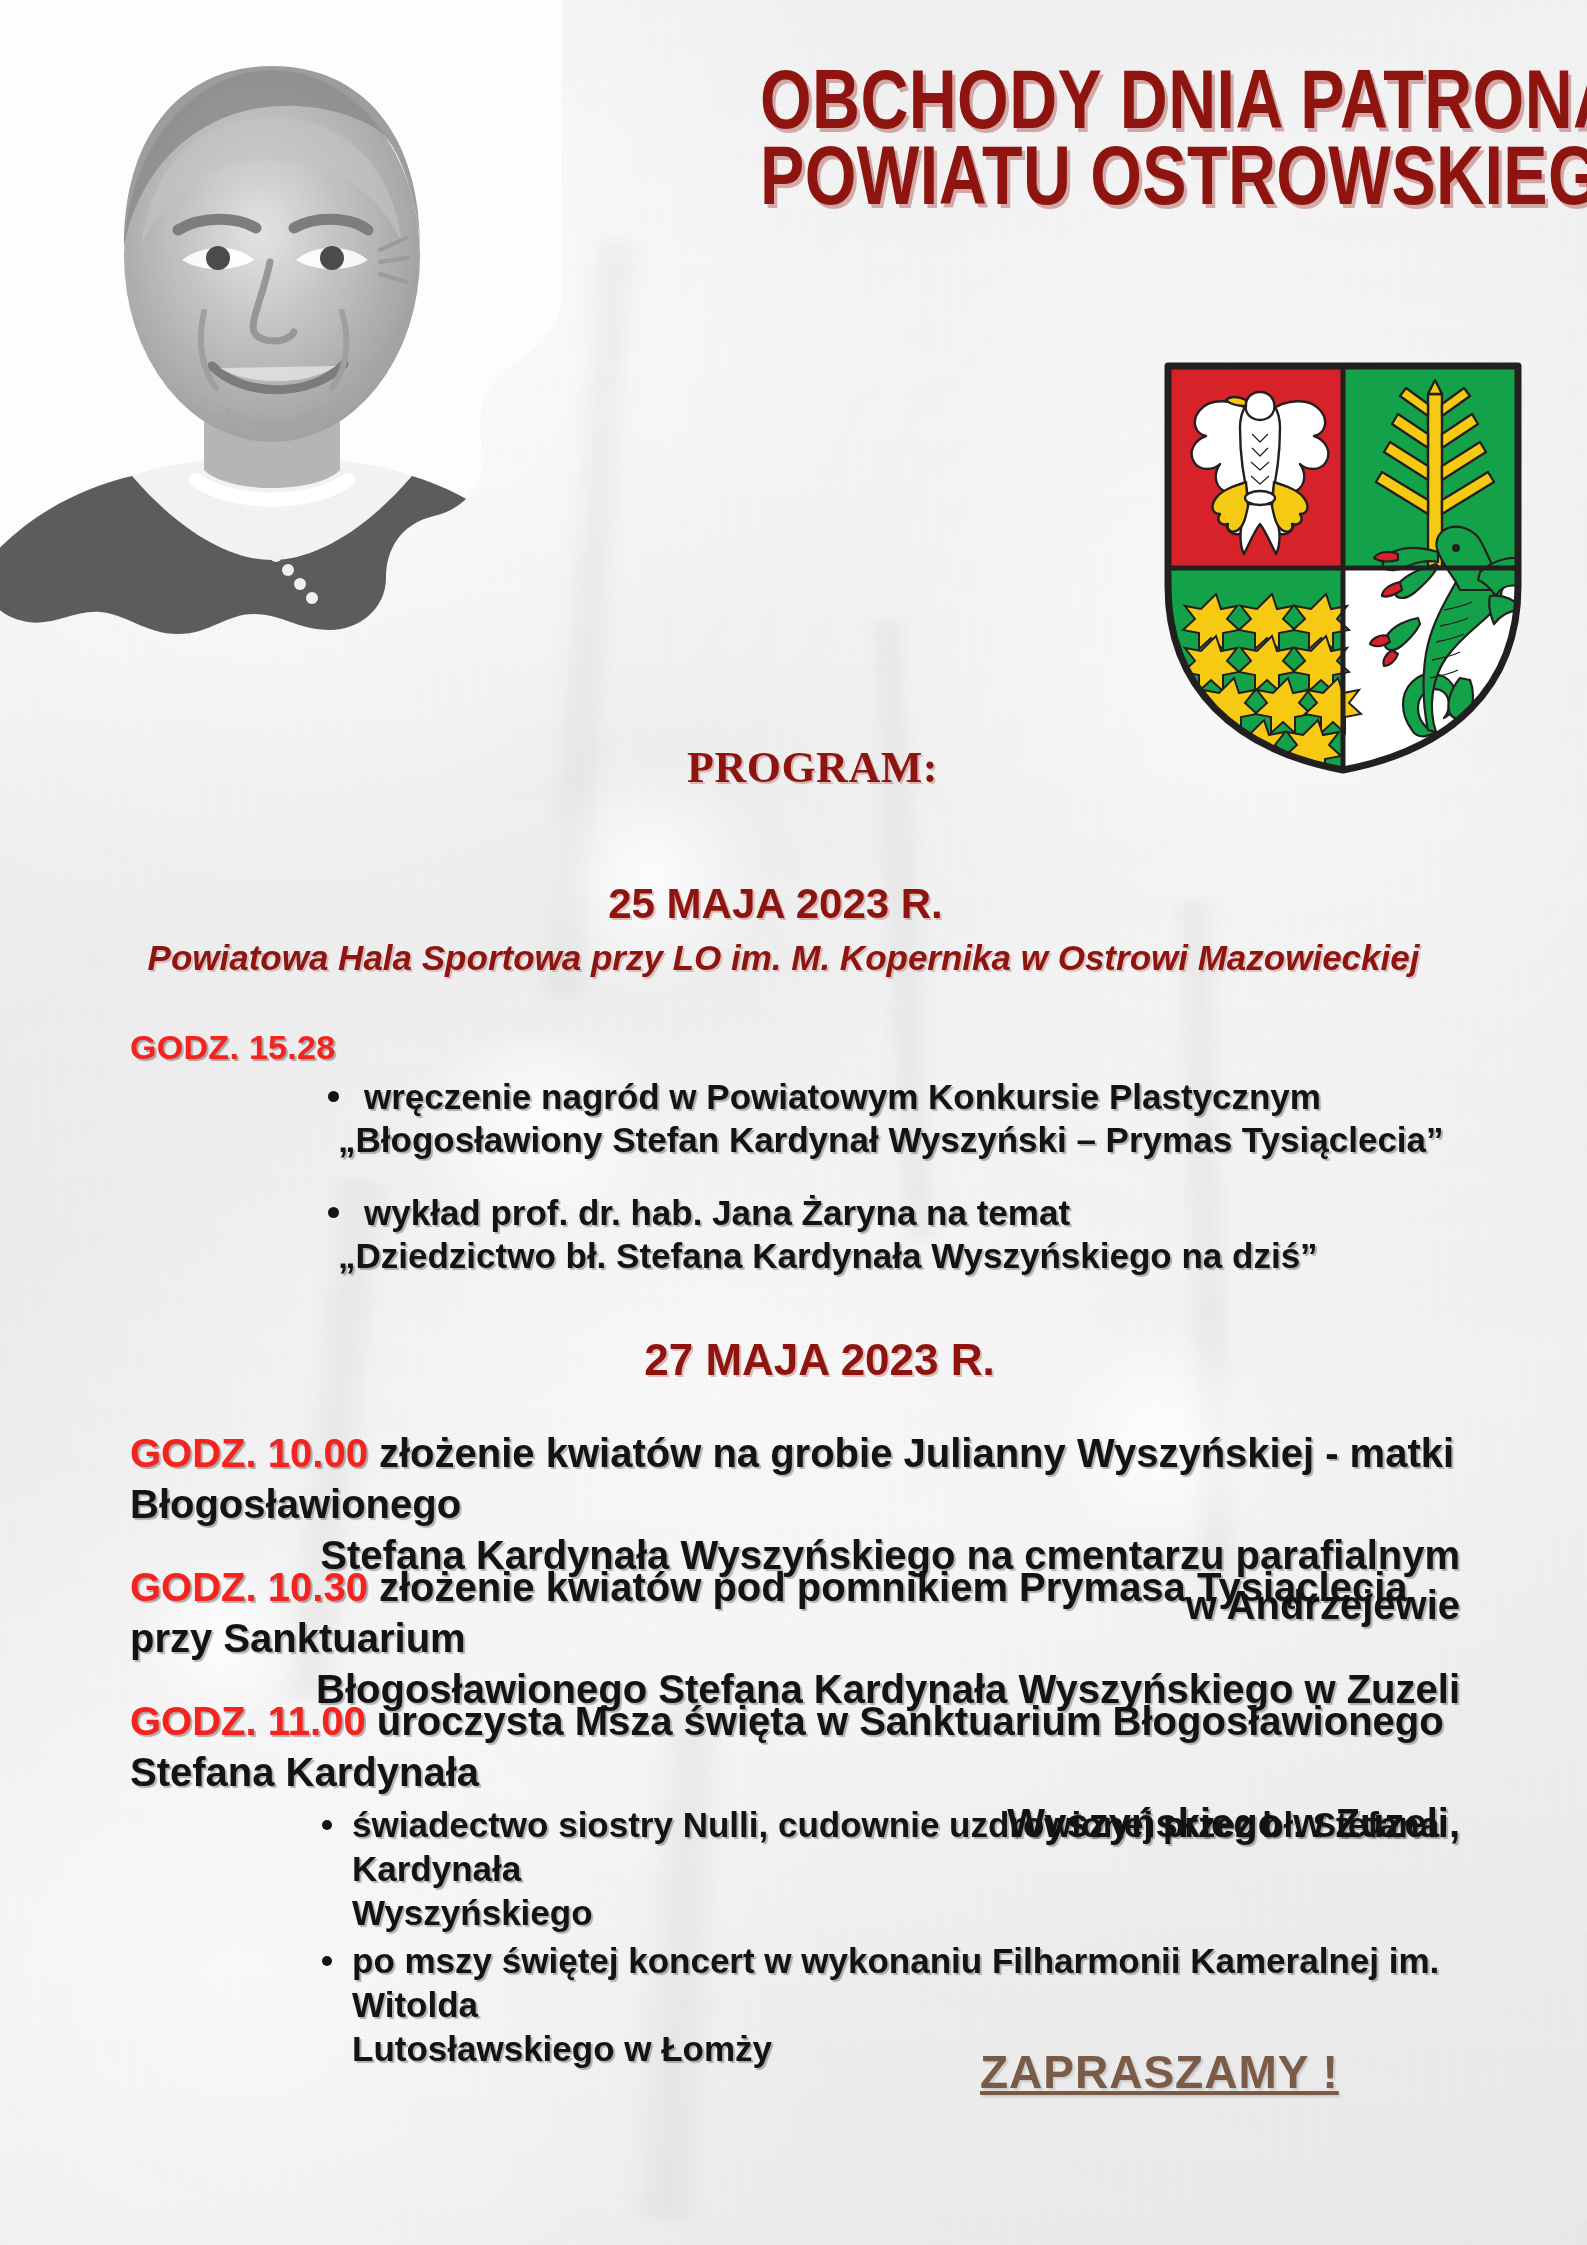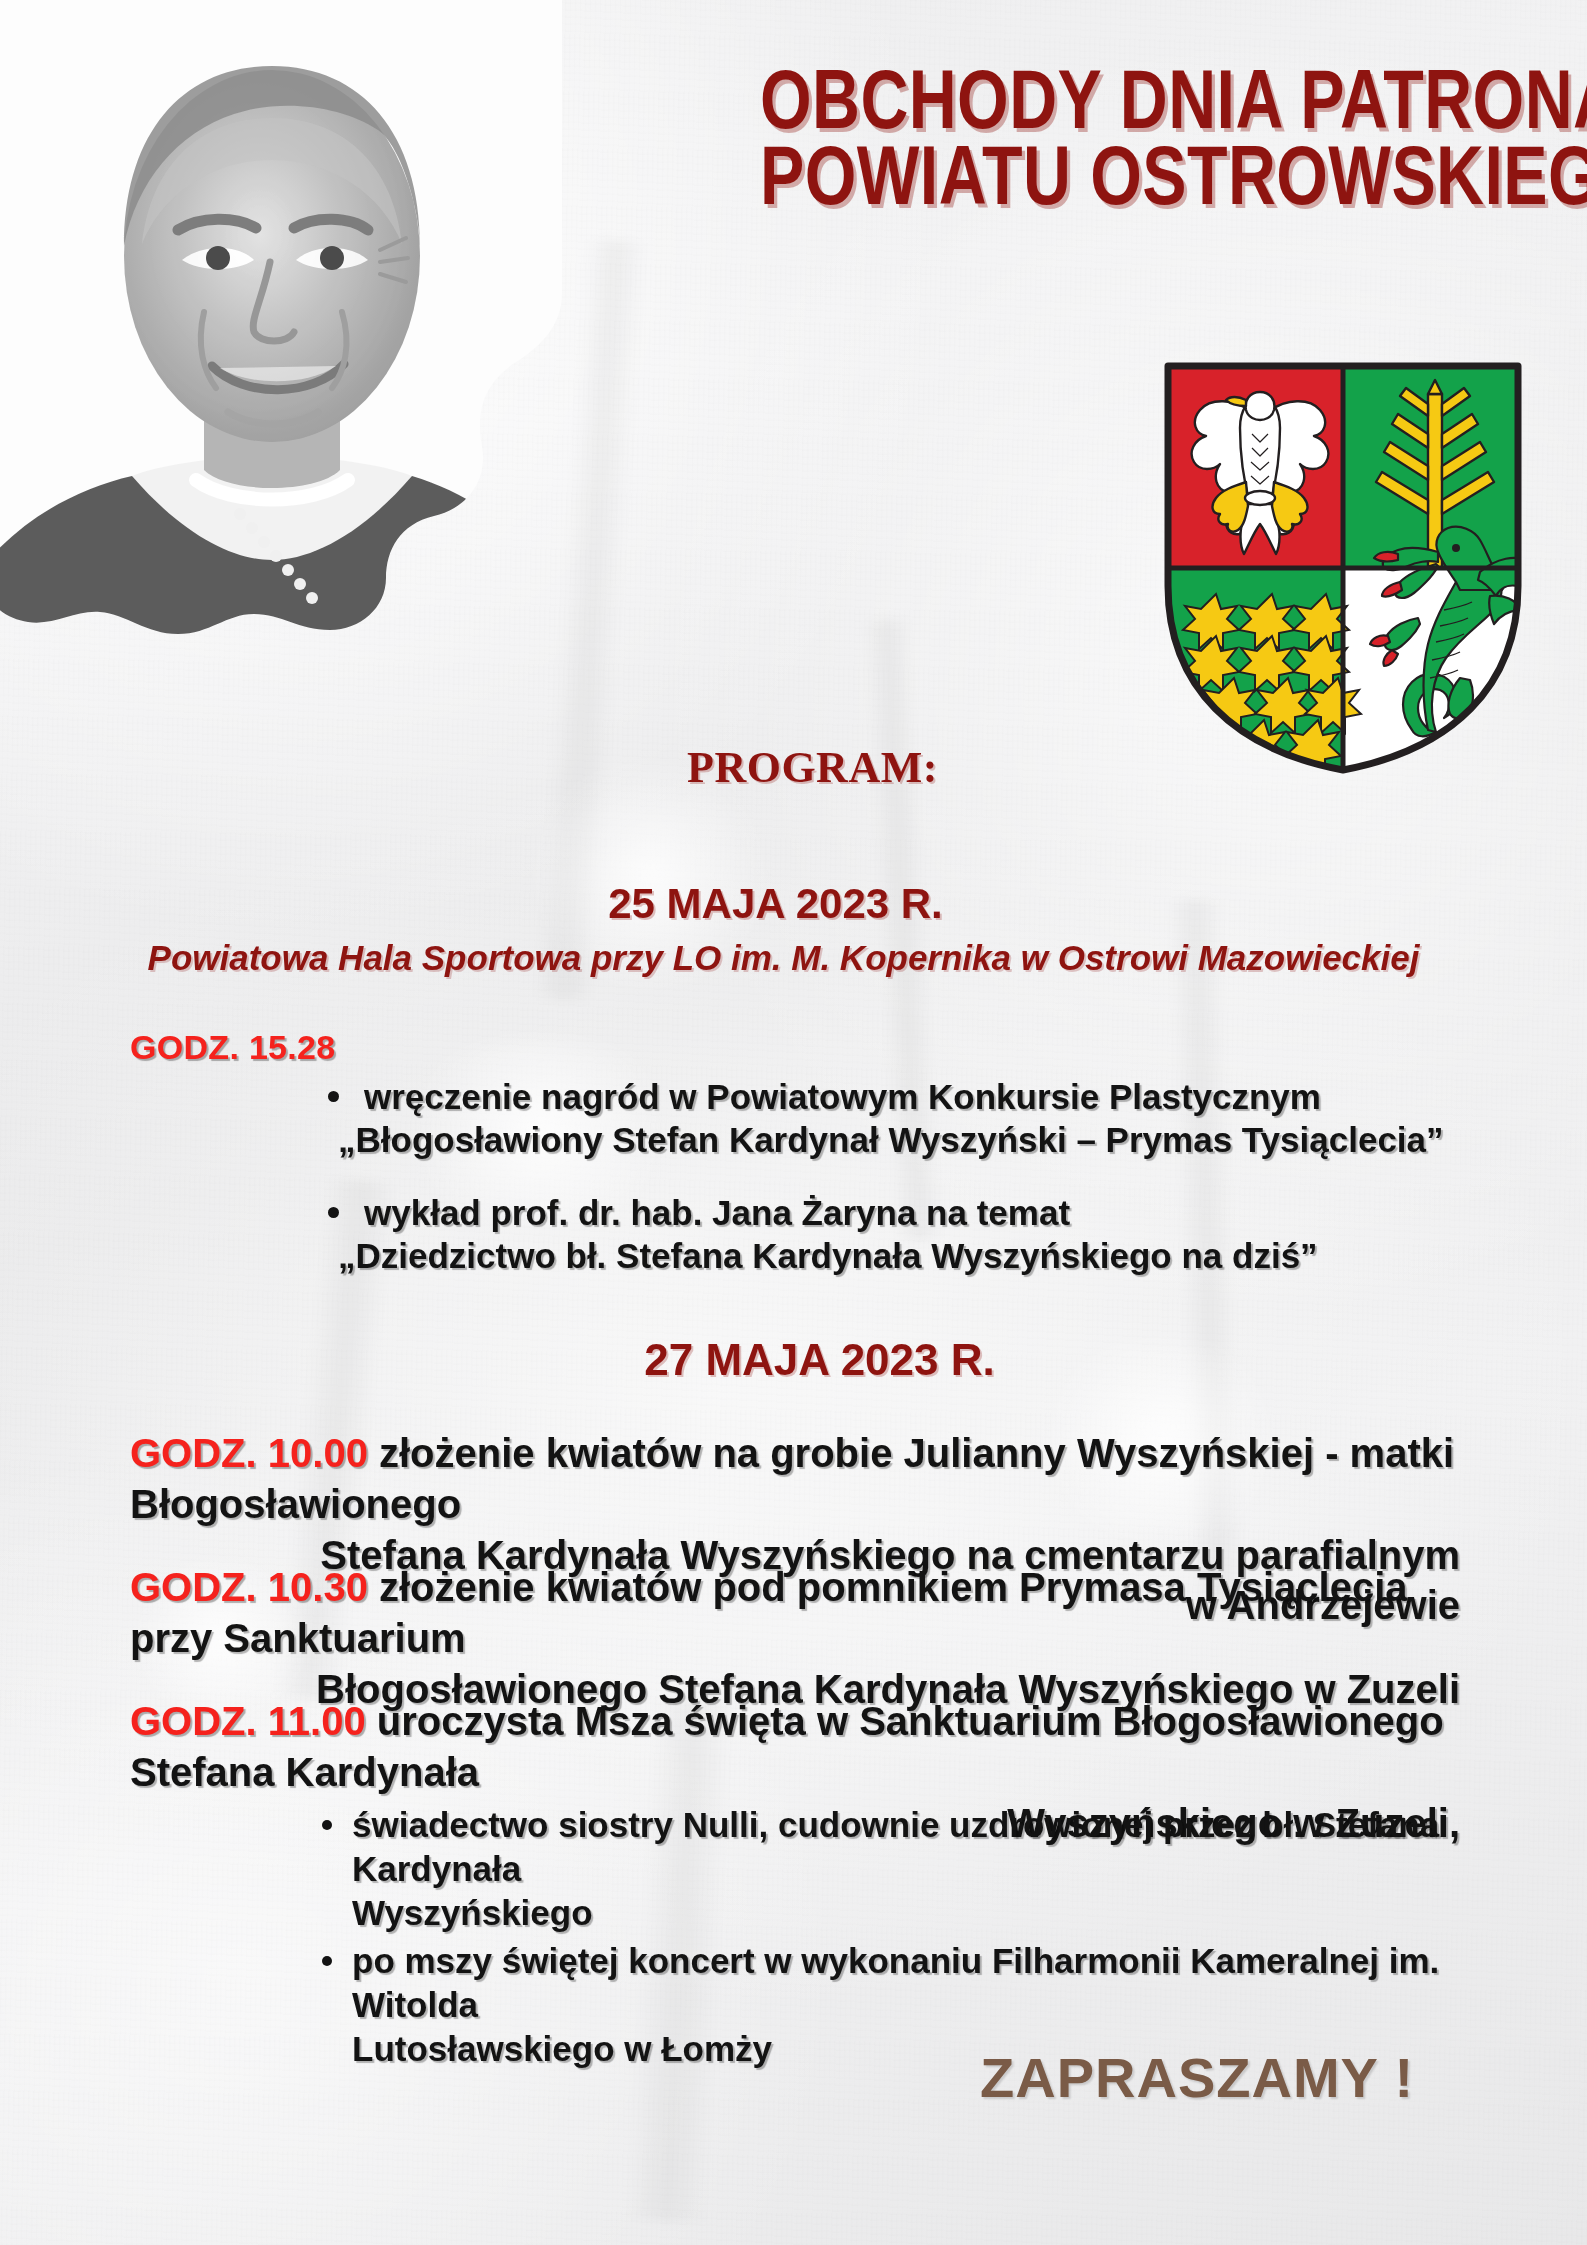--- a/index.html
+++ b/index.html
@@ -249,24 +249,25 @@
     background: #131313;
   }
   .sb-item .ln2 { display: block; }
 
   .closing {
     position: absolute;
     left: 980px;
     top: 2045px;
     font-family: "Liberation Sans", sans-serif;
     font-weight: 700;
-    font-size: 56px;
+    font-size: 46px;
     color: #7a5b47;
     letter-spacing: 1px;
     text-shadow: 2px 2px 2px rgba(0,0,0,0.14);
+    text-decoration: underline;
   }
 
   .svg-defs { position: absolute; width: 0; height: 0; }
 </style>
 </head>
 <body>
 
 <div class="poster">
 
   <div class="paper-grain"></div>

